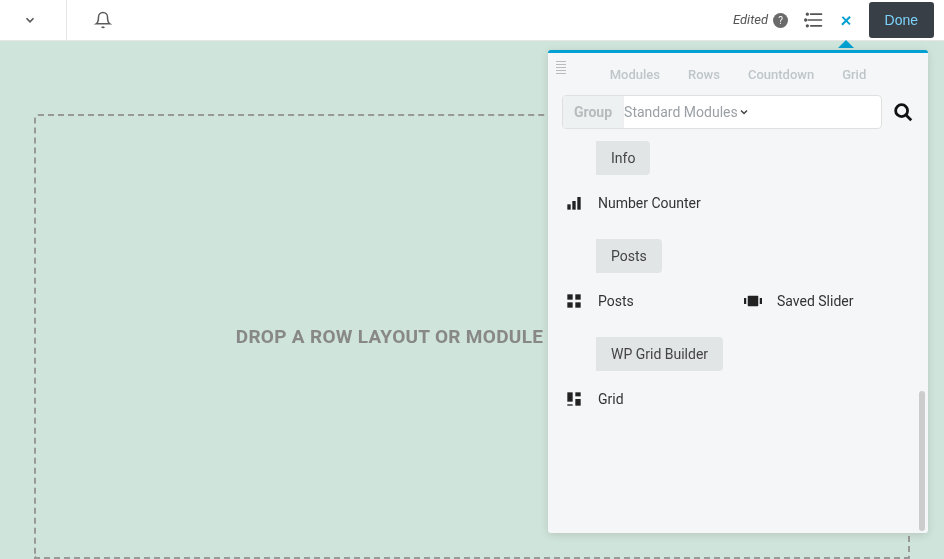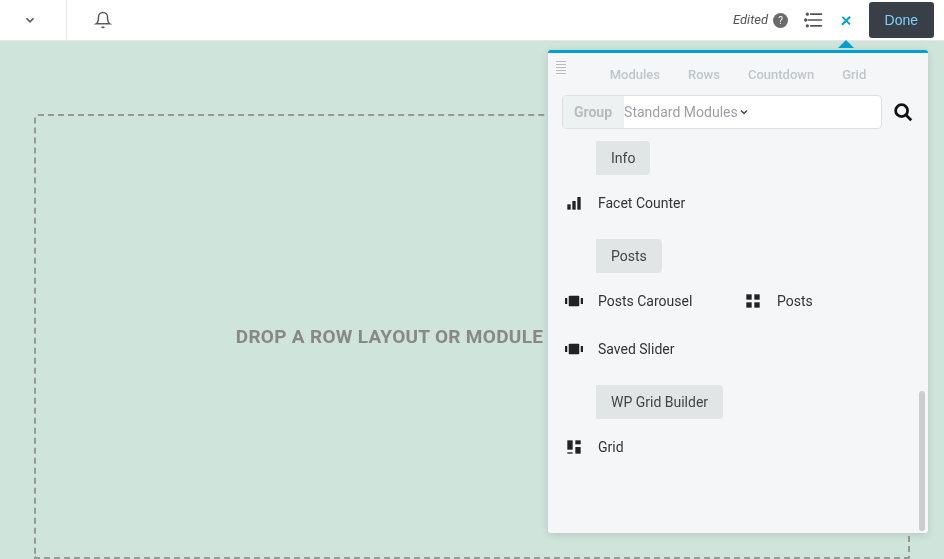--- a/index.html
+++ b/index.html
@@ -321,36 +321,26 @@
     <div><span class="section-header first">Info</span></div>
     <div class="module-grid">
       <div class="module-item">
         <span class="module-icon">
           <svg width="16" height="16" viewBox="0 0 24 24" fill="currentColor">
               <rect x="2" y="14" width="5" height="8"></rect>
               <rect x="9.5" y="9" width="5" height="13"></rect>
               <rect x="17" y="3" width="5" height="19"></rect>
             </svg>
         </span>
-        <span>Facet Counter</span>
+        <span>Number Counter</span>
       </div>
     </div>
 
     <div><span class="section-header">Posts</span></div>
     <div class="module-grid">
-      <div class="module-item">
-        <span class="module-icon">
-          <svg width="18" height="14" viewBox="0 0 24 16" fill="currentColor">
-              <rect x="0" y="4" width="3" height="8"></rect>
-              <rect x="5" y="1" width="14" height="14" rx="1"></rect>
-              <rect x="21" y="4" width="3" height="8"></rect>
-            </svg>
-        </span>
-        <span>Posts Carousel</span>
-      </div>
       <div class="module-item">
         <span class="module-icon">
           <svg width="16" height="16" viewBox="0 0 24 24" fill="currentColor">
               <rect x="2" y="2" width="8" height="8"></rect>
               <rect x="14" y="2" width="8" height="8"></rect>
               <rect x="2" y="14" width="8" height="8"></rect>
               <rect x="14" y="14" width="8" height="8"></rect>
             </svg>
         </span>
         <span>Posts</span>

